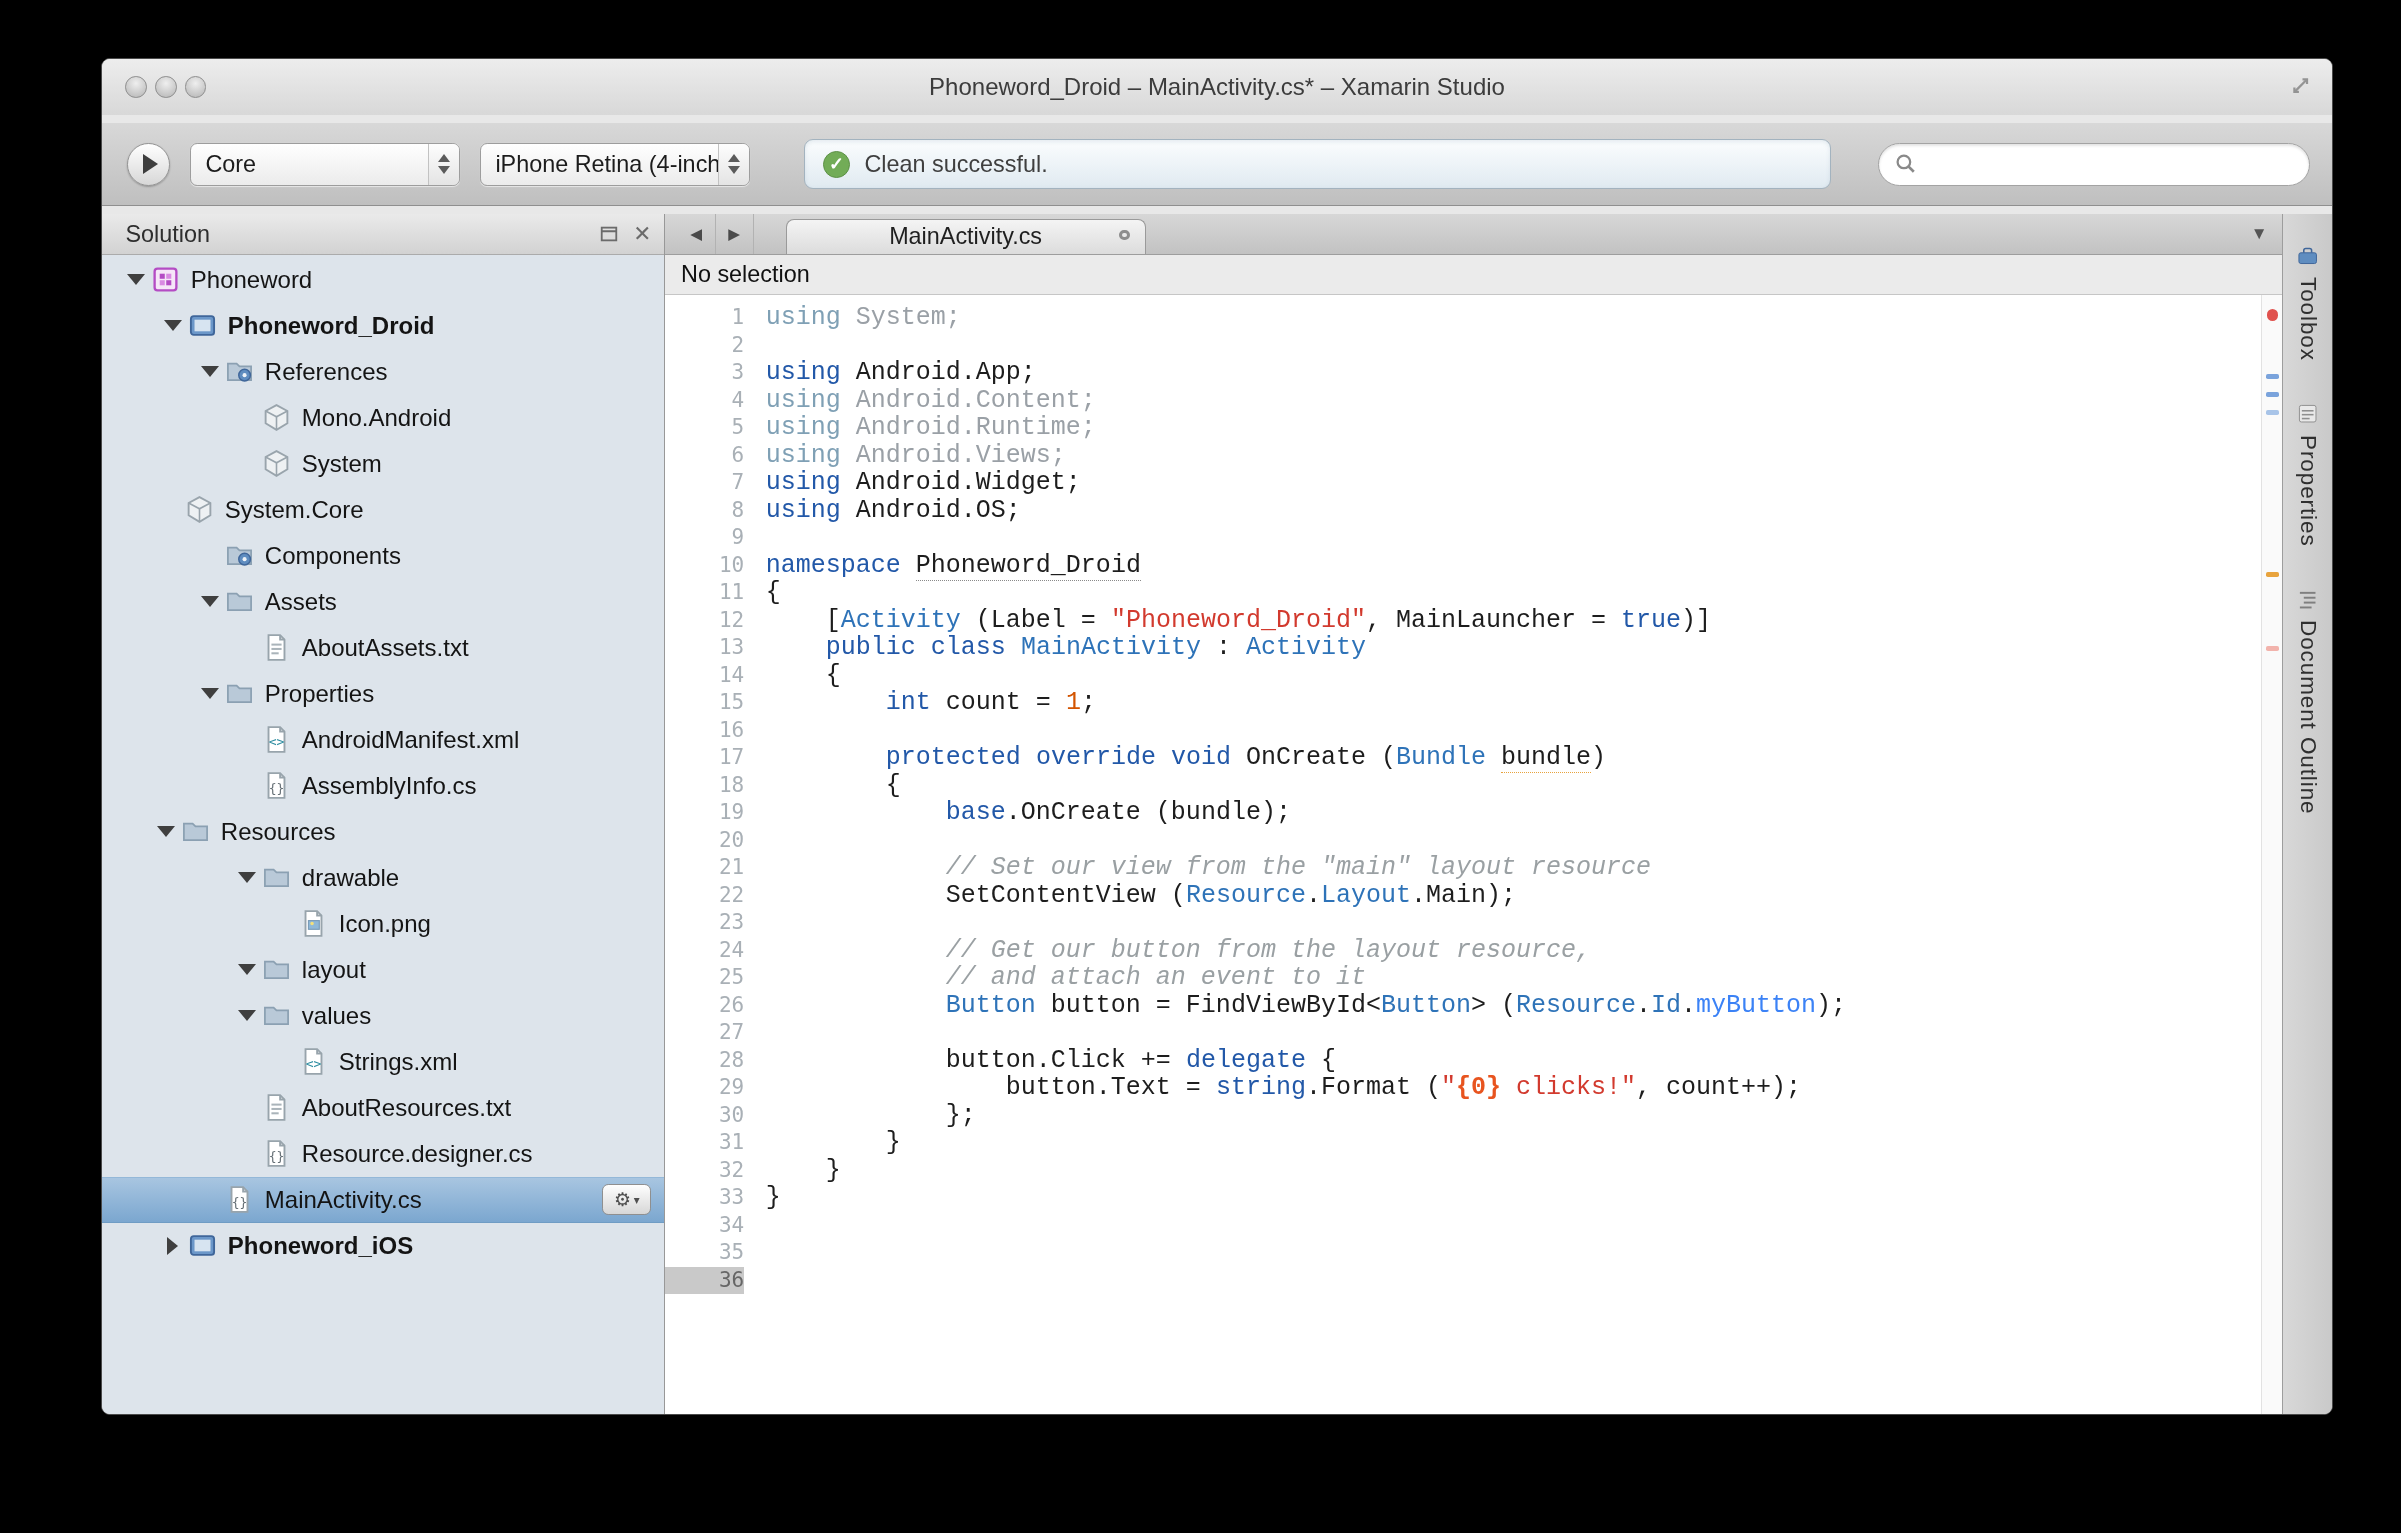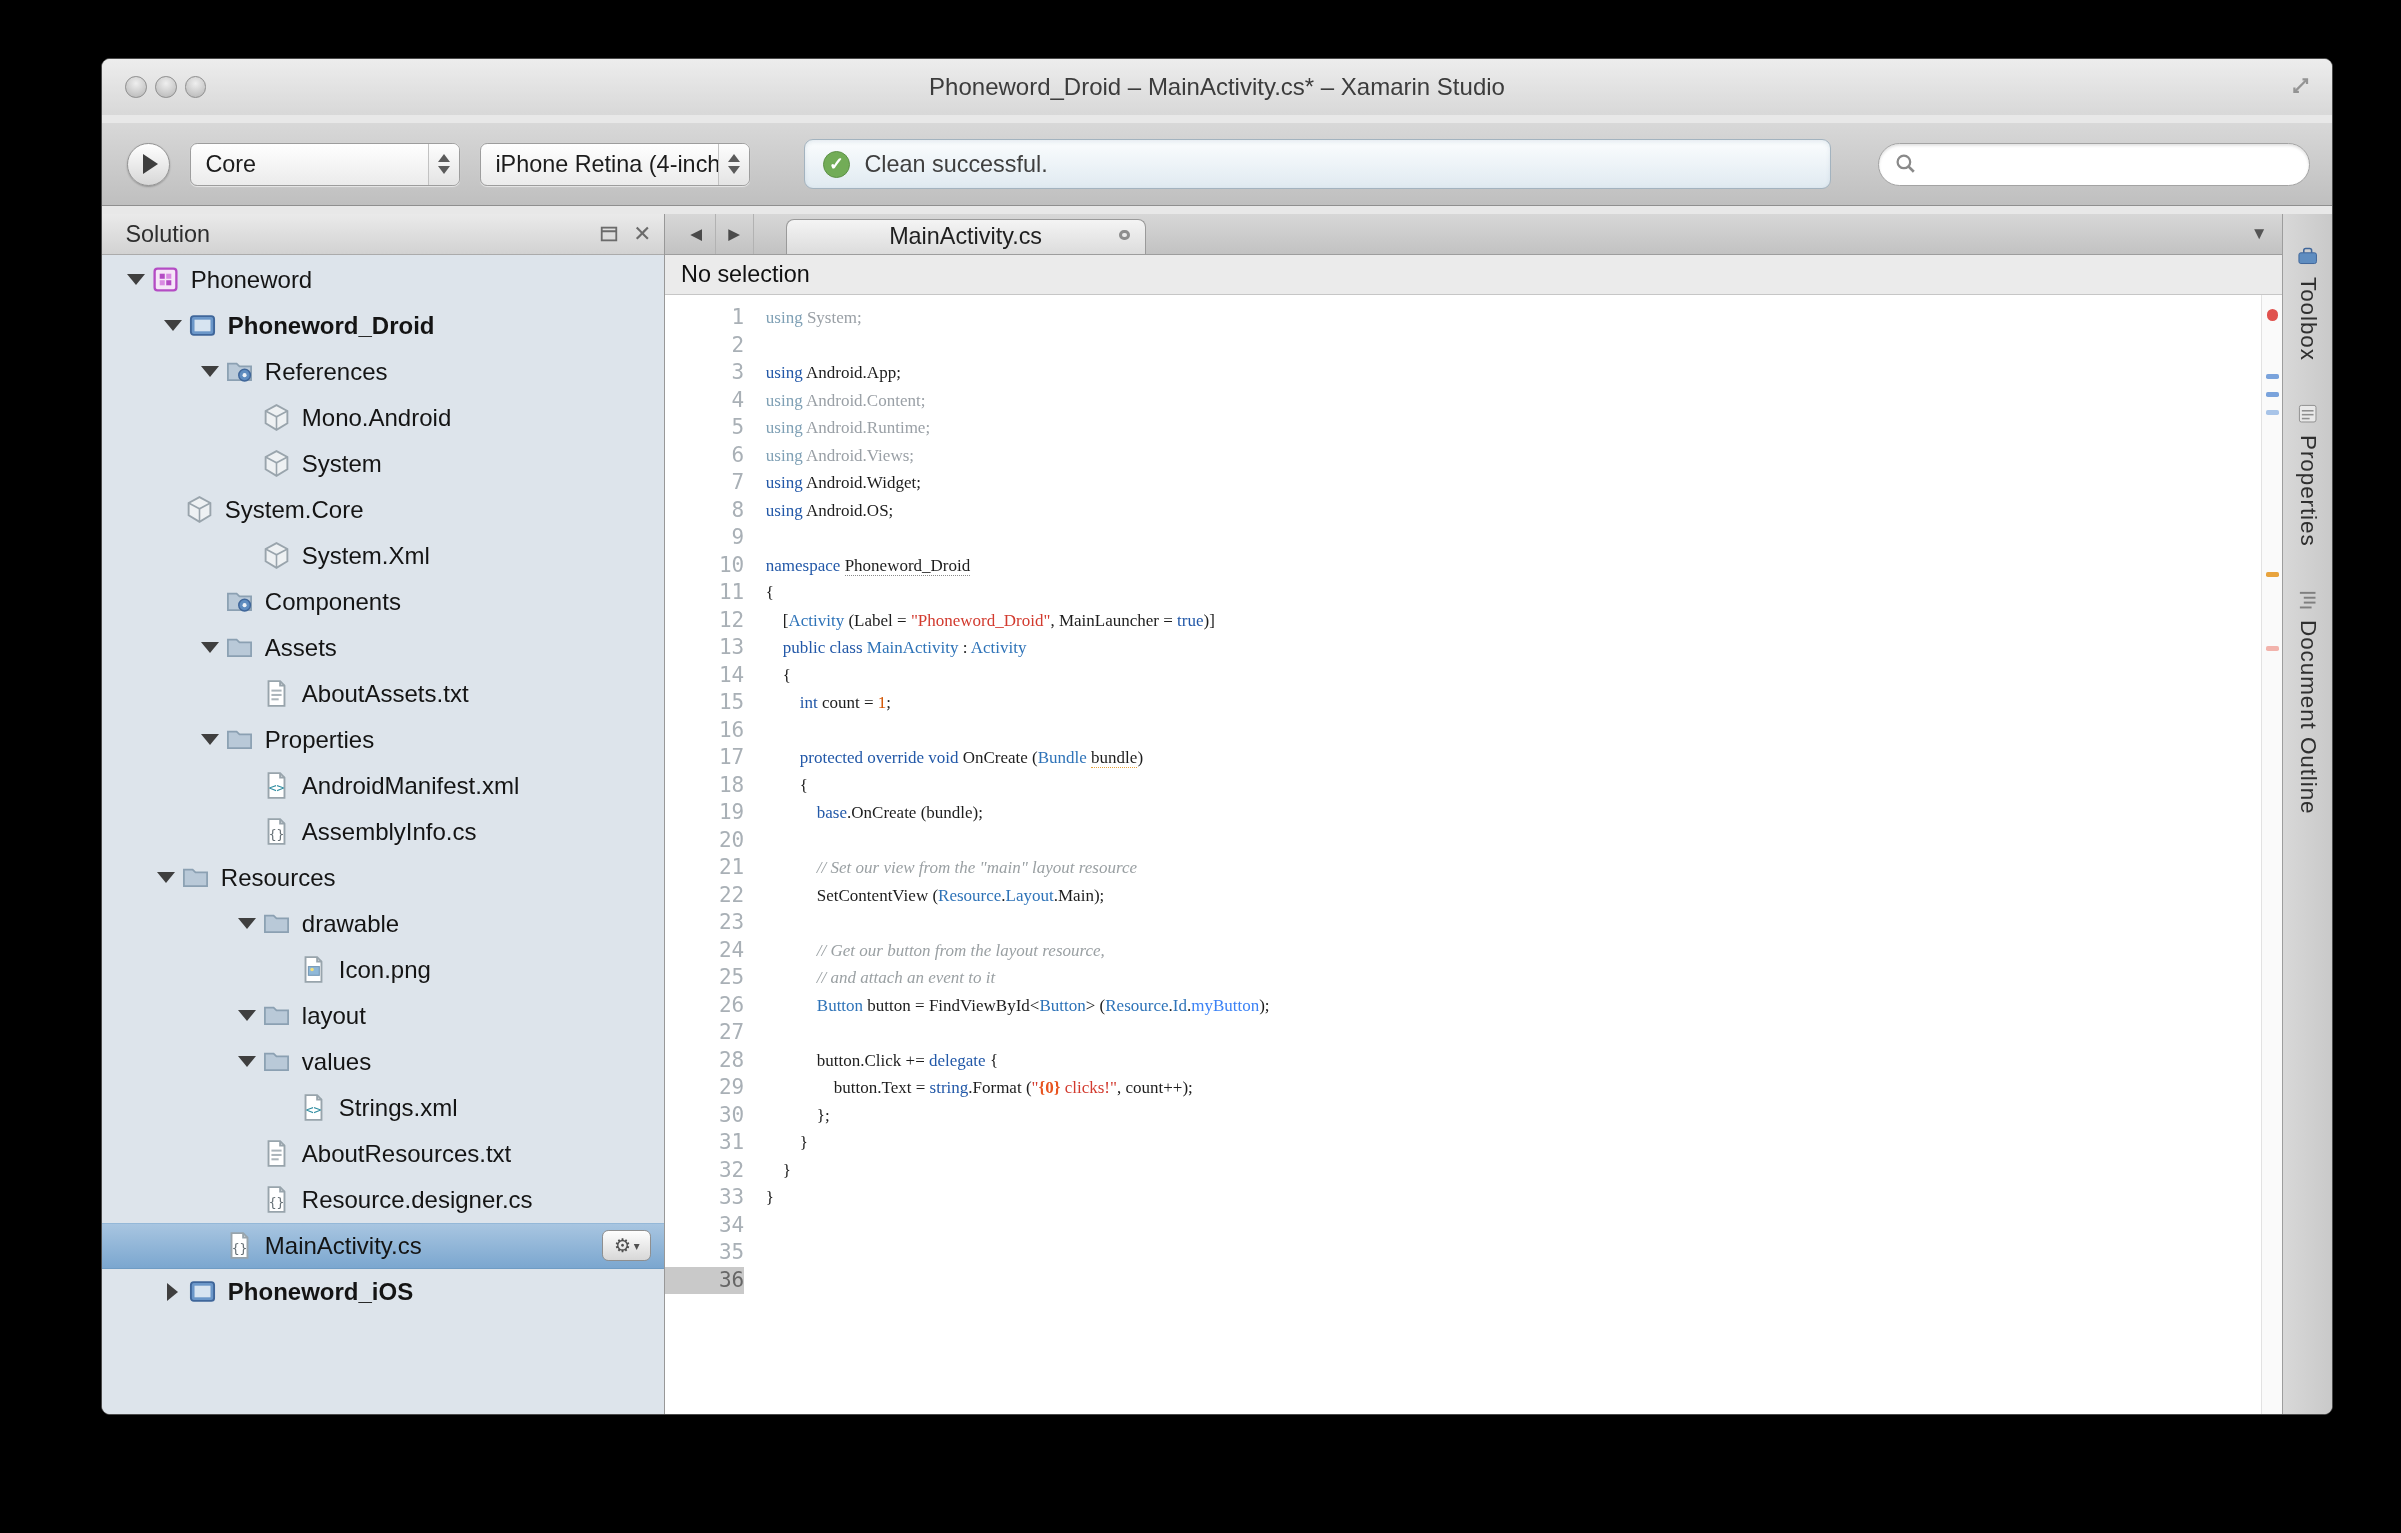--- a/index.html
+++ b/index.html
@@ -107,21 +107,21 @@
                    color:#555; font-size:17px; }
   .breadcrumb { height:40px; flex:none; background:#ebebeb; border-bottom:0.9px solid #c6c6c6;
                 display:flex; align-items:center; padding-left:16px; font-size:23.4px; color:#101010; }
 
   .code-wrap { flex:1; display:flex; min-height:0; background:#fff; }
   .gutter { width:90px; flex:none; padding-top:9px; padding-right:10.8px; text-align:right;
             font-family:"DejaVu Sans Mono", monospace; font-size:21px; color:#a9b0b6; }
   .ln { height:27.5px; line-height:27.5px; }
   .ln.current { background:#c9c9c9; color:#666; }
   .codecol { flex:1; padding-top:9px; padding-left:10.8px; overflow:hidden;
-             font-family:Liberation Serif, serif; font-size:17px; color:#1d1d1d; white-space:pre; }
+             font-family:Liberation Mono, monospace; font-size:25px; color:#1d1d1d; white-space:pre; }
   .cl { height:27.5px; line-height:27.5px; }
   .tk-k  { color:#2258a8; }
   .tk-ty { color:#2e73b8; }
   .tk-s  { color:#d23a2e; }
   .tk-m  { color:#3b82f6; }
   .tk-n  { color:#d35400; }
   .tk-o  { color:#e8541f; font-weight:bold; }
   .tk-c  { color:#9aa0a3; font-style:italic; }
   .tk-g  { color:#9aa0a6; }
   .tk-gk { color:#7fa0b5; }
@@ -281,31 +281,20 @@
             <div class="trow" style="padding-left: 52px;">
               <span class="arrowbox"></span>
               <span class="ticon">
                 <svg viewBox="0 0 20 20">
                   <polygon points="10,1.5 17.5,5.5 17.5,14 10,18.5 2.5,14 2.5,5.5" fill="#eef1f3" stroke="#99a4ac" stroke-width="1.3"></polygon>
                   <polyline points="2.5,5.5 10,9.5 17.5,5.5" fill="none" stroke="#99a4ac" stroke-width="1.1"></polyline>
                   <line x1="10" y1="9.5" x2="10" y2="18.5" stroke="#99a4ac" stroke-width="1.1"></line>
                 </svg>
               </span>
               <span class="tlabel">System.Core</span>
-            </div>
-            <div class="trow" style="padding-left: 129px;">
-              <span class="arrowbox"></span>
-              <span class="ticon">
-                <svg viewBox="0 0 20 20">
-                  <polygon points="10,1.5 17.5,5.5 17.5,14 10,18.5 2.5,14 2.5,5.5" fill="#eef1f3" stroke="#99a4ac" stroke-width="1.3"></polygon>
-                  <polyline points="2.5,5.5 10,9.5 17.5,5.5" fill="none" stroke="#99a4ac" stroke-width="1.1"></polyline>
-                  <line x1="10" y1="9.5" x2="10" y2="18.5" stroke="#99a4ac" stroke-width="1.1"></line>
-                </svg>
-              </span>
-              <span class="tlabel">System.Xml</span>
             </div>
             <div class="trow" style="padding-left: 92px;">
               <span class="arrowbox"></span>
               <span class="ticon">
                 <svg viewBox="0 0 20 20">
                   <path d="M2 4.5 H8 L10 6.5 H18 V16 H2 Z" fill="#b9c9d8" stroke="#8ba0b2" stroke-width="1.2"></path>
                   <circle cx="13.5" cy="12.5" r="4" fill="#5f8dc0" stroke="#3f669a" stroke-width="1"></circle>
                   <circle cx="13.5" cy="12.5" r="1.4" fill="#eef3f8"></circle>
                 </svg>
               </span>

